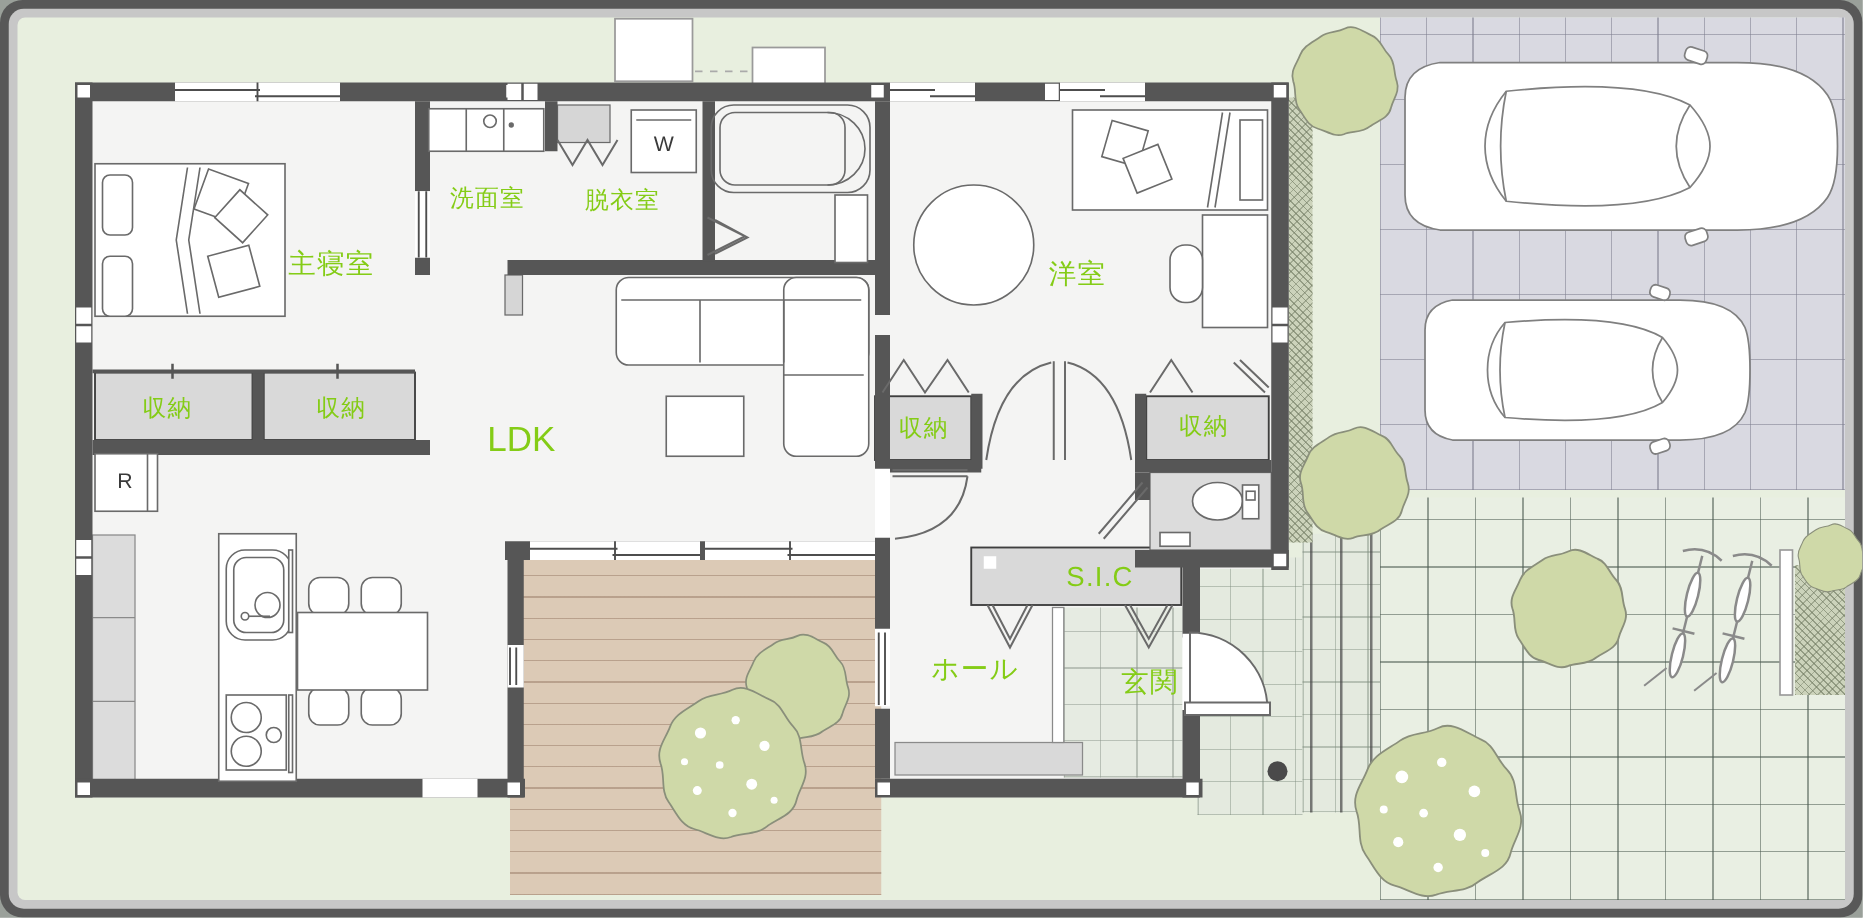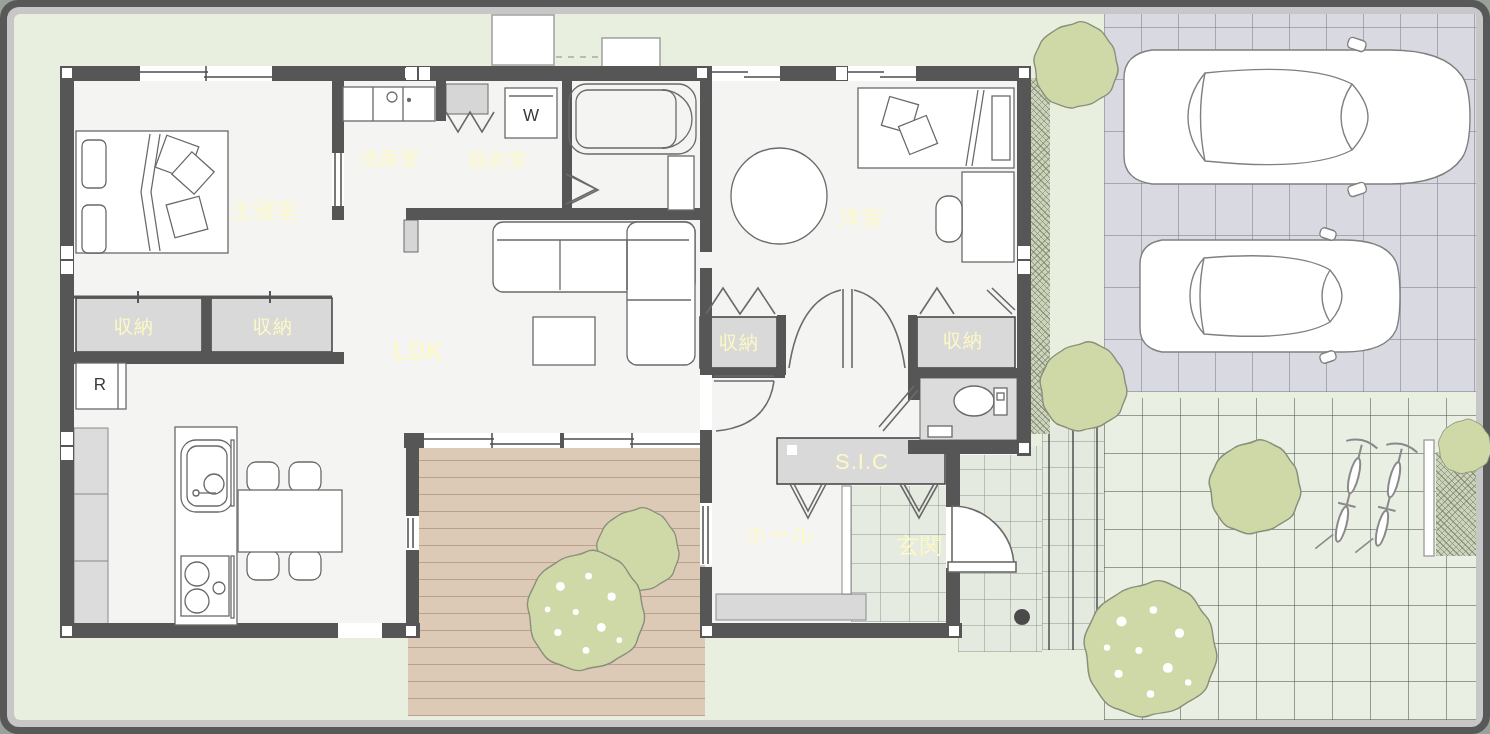--- a/index.html
+++ b/index.html
@@ -27,23 +27,23 @@
     background-image:repeating-linear-gradient(0deg,rgba(150,120,100,.5) 0 1px,transparent 1px 17px);}
   .hedge{background-color:#ccd3bb;
     background-image:repeating-linear-gradient(45deg,rgba(110,120,95,.6) 0 1px,transparent 1px 4px),
                      repeating-linear-gradient(-45deg,rgba(110,120,95,.45) 0 1px,transparent 1px 5px);}
   .hedge-house{position:absolute;left:1028px;top:78px;width:22px;height:356px;}
   .hedge-garden{position:absolute;left:1436px;top:452px;width:40px;height:104px;}
   .house-floor{position:absolute;left:0;top:0;width:1490px;height:734px;background:#f4f4f3;
     clip-path:polygon(60px 66px,1031px 66px,1031px 455px,960px 455px,960px 638px,700px 638px,700px 448px,420px 448px,420px 638px,60px 638px);}
   svg.plan{position:absolute;left:0;top:0;}
   
-  .lbl{position:absolute;transform:translate(-50%,-50%);color:#fef9c3;font-size:19px;white-space:nowrap;letter-spacing:1px;}
+  .lbl{position:absolute;transform:translate(-50%,-50%);color:#84cc16;font-size:19px;white-space:nowrap;letter-spacing:1px;}
   .lbl.lg{font-size:22px;}
-  .lbl.xl{font-size:28px;letter-spacing:0;font-family:Liberation Mono, monospace;}
+  .lbl.xl{font-size:28px;letter-spacing:0;}
   .lbl.sm{font-size:17px;letter-spacing:0;color:#3a3a3a;}
 </style>
 </head>
 <body>
 
 <div class="stage">
   <div class="frame-silver"></div>
   <div class="lawn"></div>
 
   <div class="driveway"></div>
@@ -336,17 +336,17 @@
   <div class="lbl lg" style="left:265px;top:211px">主寝室</div>
   <div class="lbl" style="left:134px;top:327px">収納</div>
   <div class="lbl" style="left:273px;top:327px">収納</div>
   <div class="lbl" style="left:390px;top:159px">洗面室</div>
   <div class="lbl" style="left:498px;top:160px">脱衣室</div>
   <div class="lbl sm" style="left:531px;top:116px">W</div>
   <div class="lbl lg" style="left:862px;top:219px">洋室</div>
   <div class="lbl" style="left:739px;top:343px">収納</div>
   <div class="lbl" style="left:963px;top:341px">収納</div>
   <div class="lbl xl" style="left:417px;top:352px">LDK</div>
-  <div class="lbl lg" style="left:862px;top:462px">S.I.C</div>
+  <div class="lbl lg" style="left:880px;top:462px">S.I.C</div>
   <div class="lbl lg" style="left:780px;top:535px">ホール</div>
   <div class="lbl lg" style="left:920px;top:546px">玄関</div>
   <div class="lbl sm" style="left:100px;top:385px">R</div>
 </div>
 
 </body></html>

